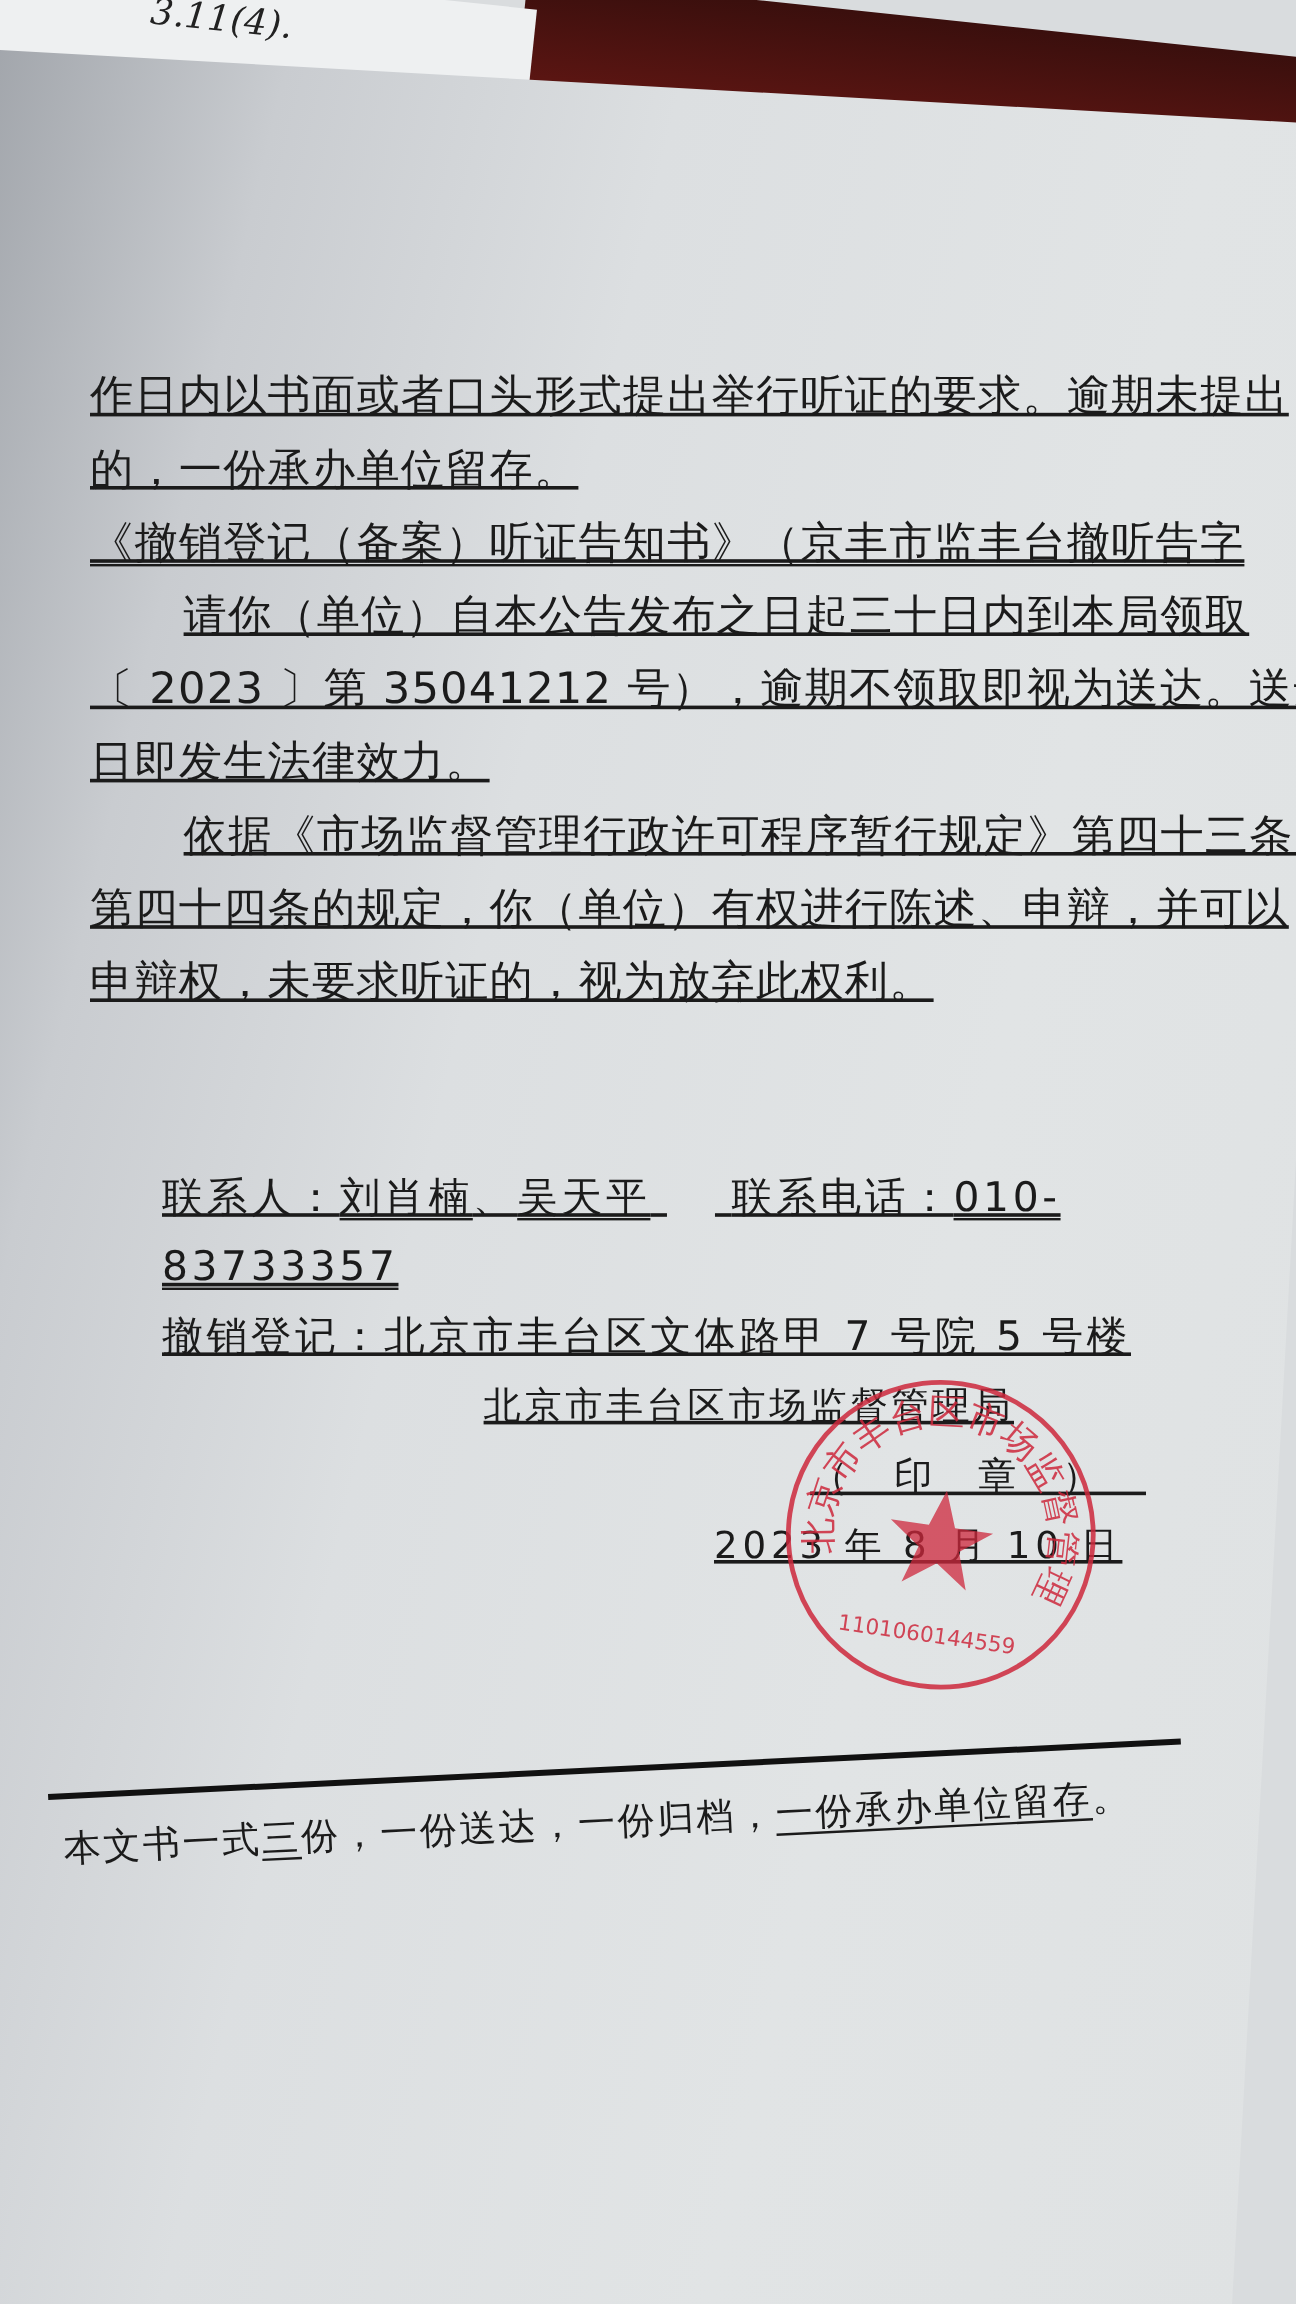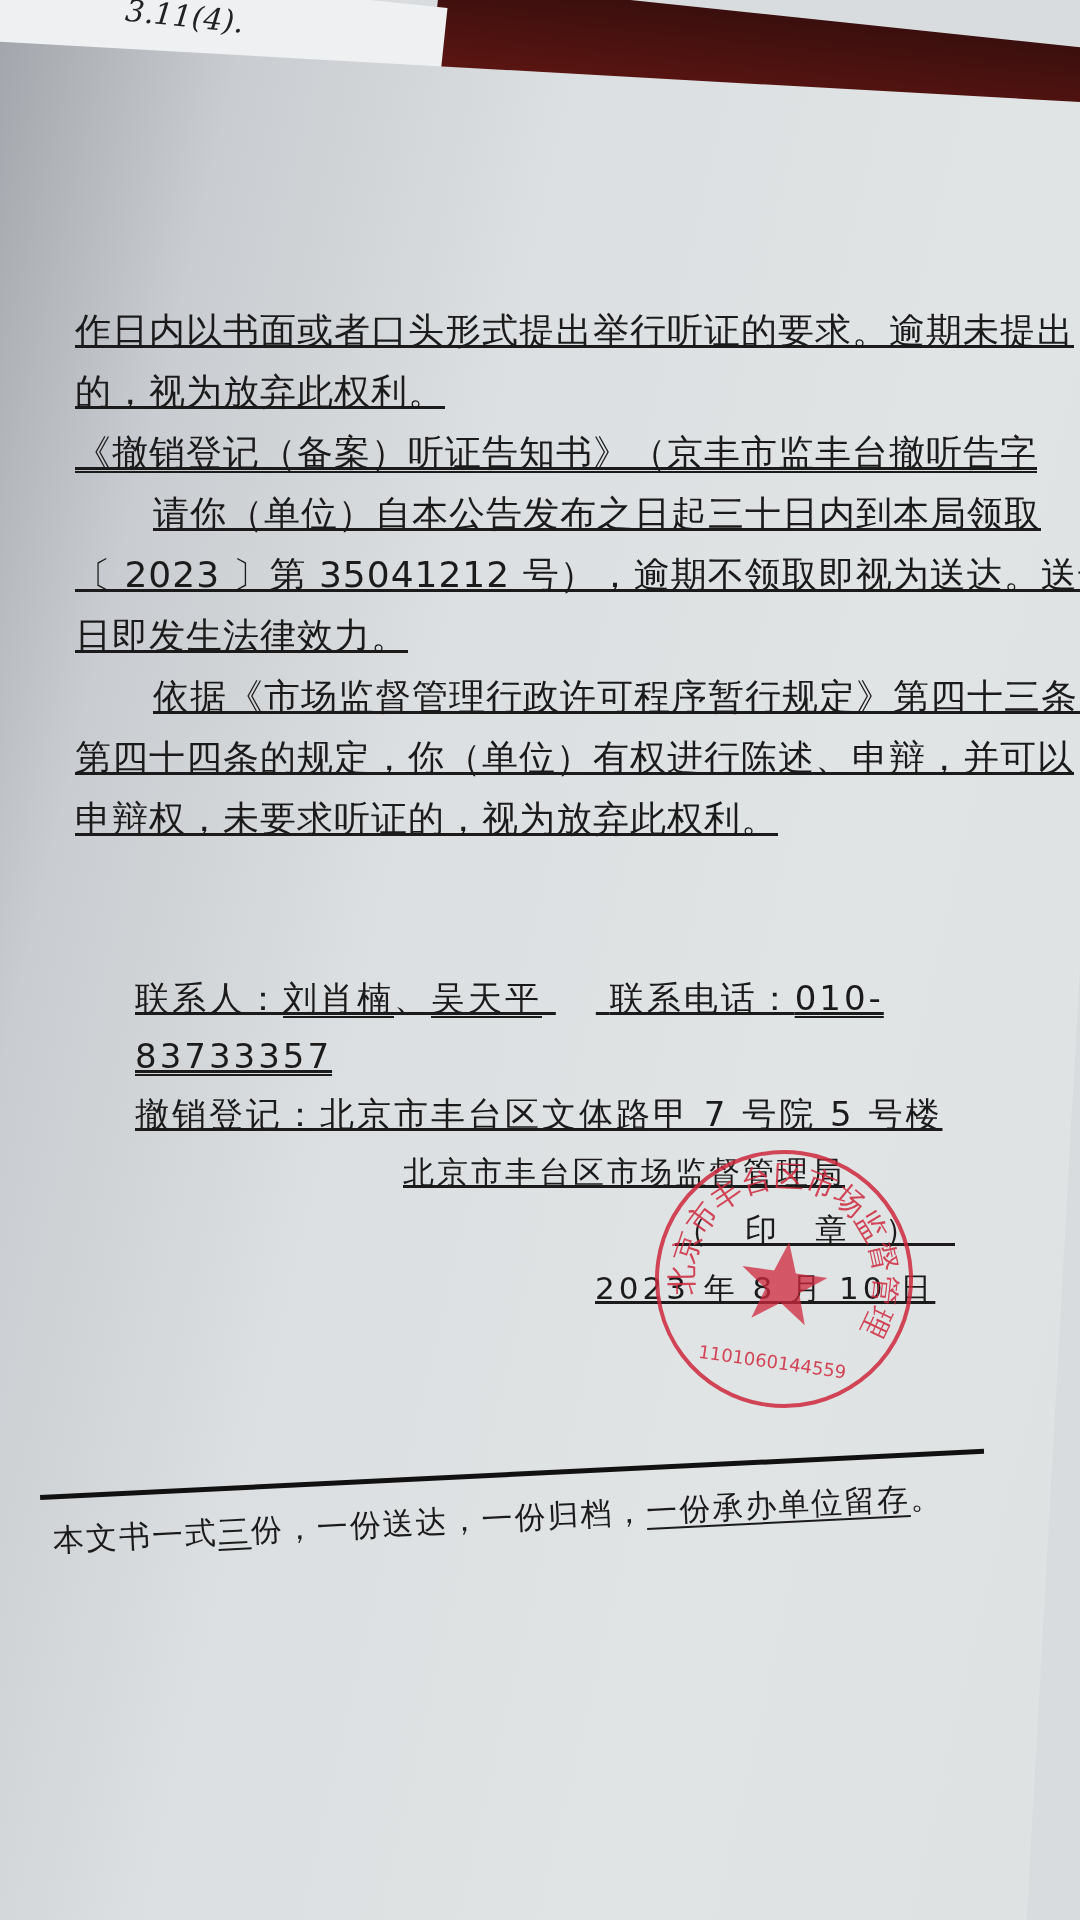--- a/index.html
+++ b/index.html
@@ -57,21 +57,21 @@
 <div class="under-sheet">
   <div class="rule"></div>
   <div class="scribble">3.11(4).</div>
 </div>
 
 <div class="paper"></div>
 
 <div class="content">
   <div>
     <div class="line">作日内以书面或者口头形式提出举行听证的要求。逾期未提出</div>
-    <div class="line">的，视为放弃此权利。</div>
+    <div class="line">的，一份承办单位留存。</div>
   </div>
   <div>
     <div class="line u">《撤销登记（备案）听证告知书》（京丰市监丰台撤听告字</div>
     <div class="line indent">请你（单位）自本公告发布之日起三十日内到本局领取</div>
     <div class="line">〔 2023 〕第 35041212 号），逾期不领取即视为送达。送达之</div>
     <div class="line">日即发生法律效力。</div>
   </div>
   <div>
     <div class="line indent">依据《市场监督管理行政许可程序暂行规定》第四十三条、</div>
     <div class="line">第四十四条的规定，你（单位）有权进行陈述、申辩，并可以</div>

